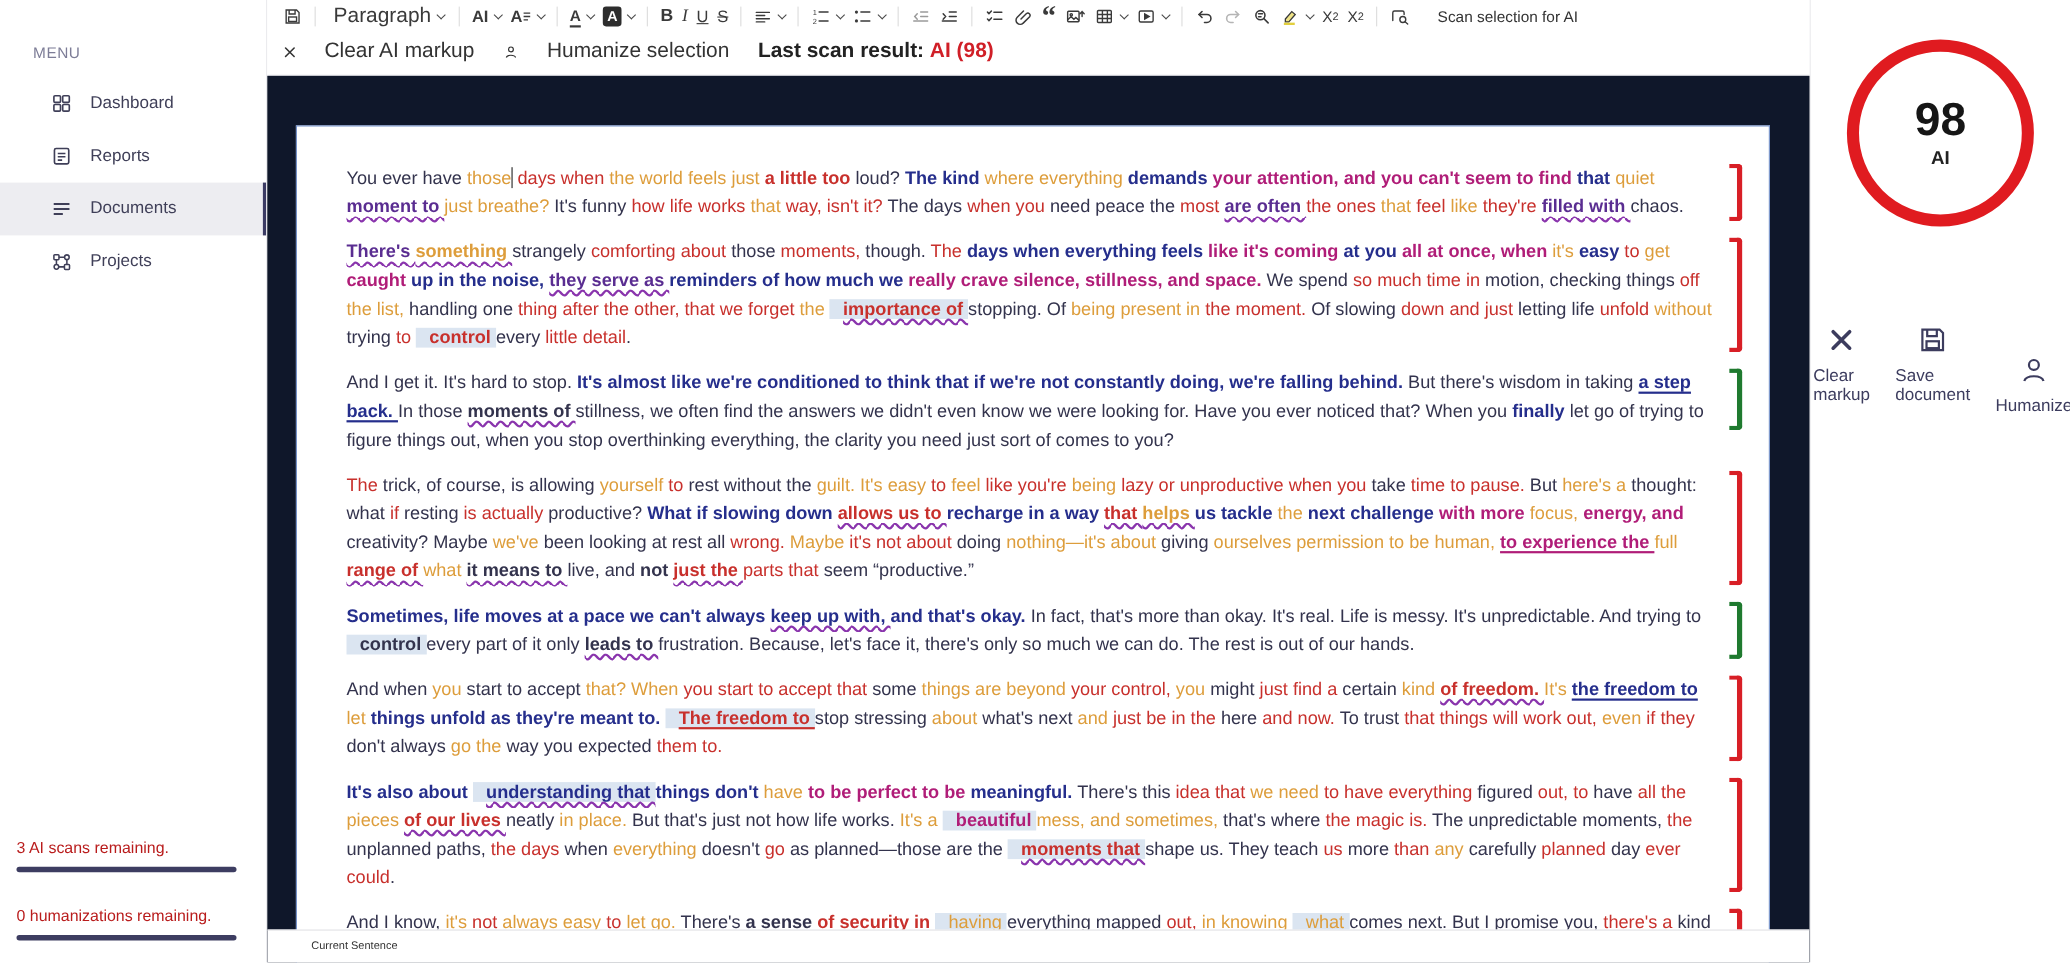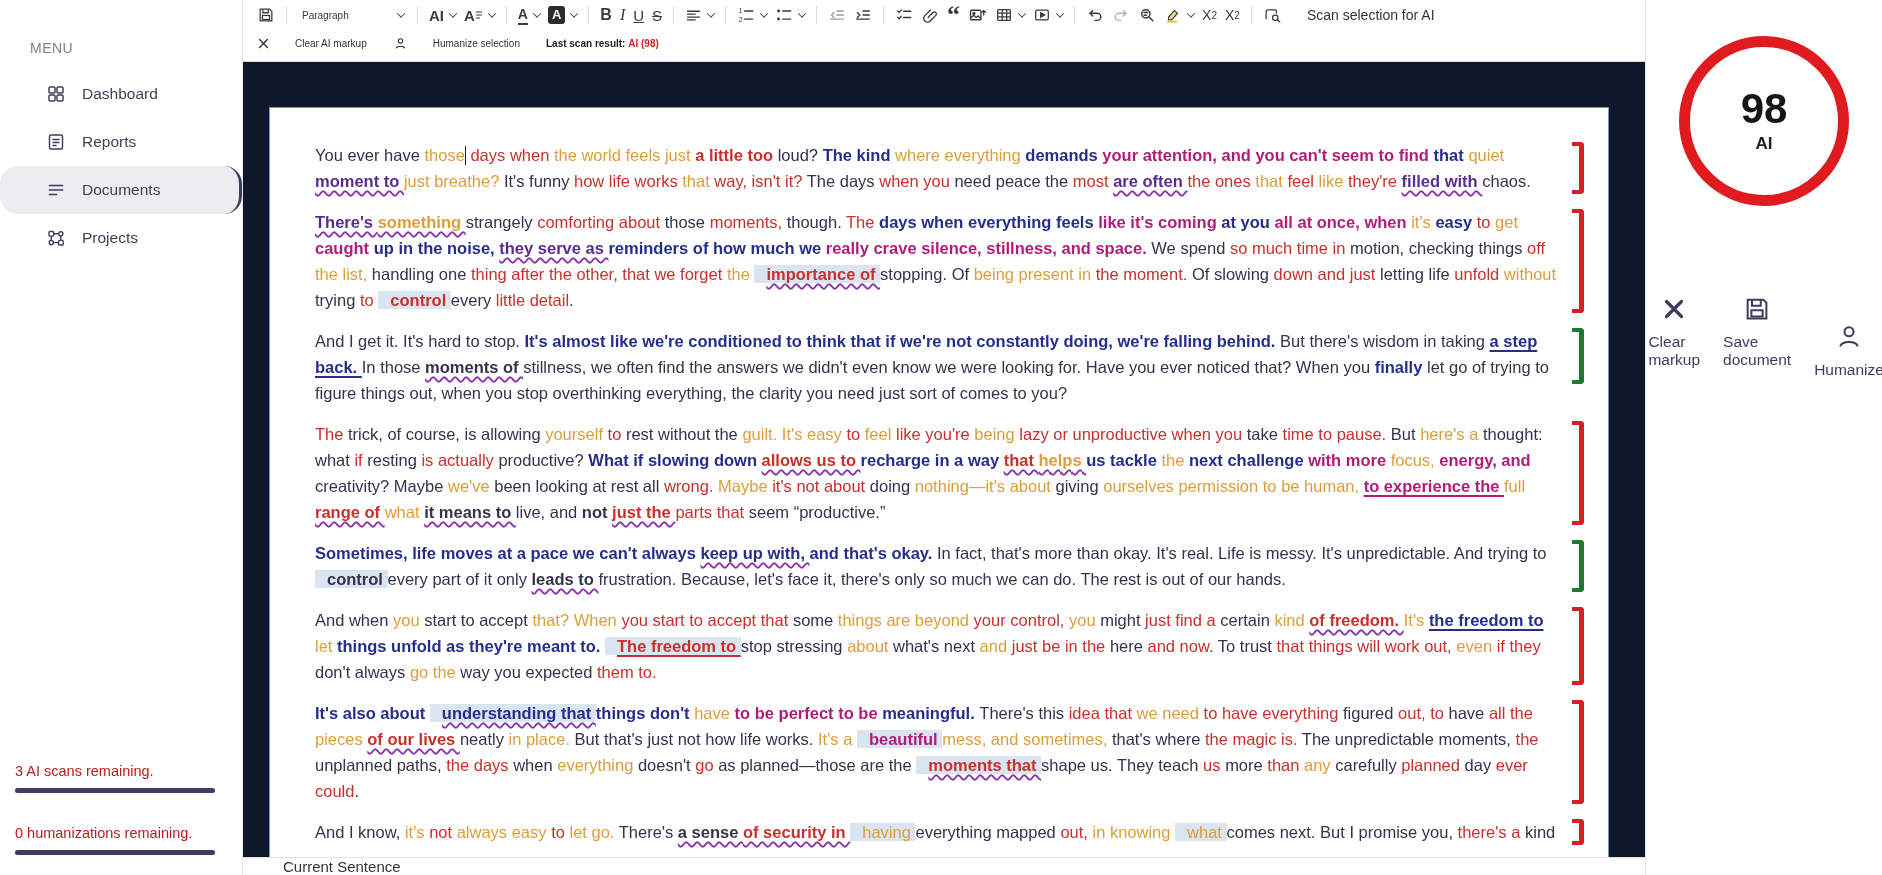--- a/index.html
+++ b/index.html
@@ -11,37 +11,37 @@
     display:flex;
   }
   
   .sidebar { width:242px; flex:none; display:flex; flex-direction:column; background:#fff; }
   .logo-row { display:flex; align-items:center; gap:4px; padding:12px 0 0 26px; }
   .logo-mark { width:44px; height:44px; }
   .logo-text { font-size:29px; font-weight:bold; letter-spacing:1px; color:#3b3660; }
   .logo-text .teal { color:#1ab3a8; }
   .menu-label { margin:40px 0 14px 30px; font-size:14px; letter-spacing:.5px; color:#7d7d97; }
   .nav-item { height:48px; display:flex; align-items:center; gap:16px; padding-left:46px; font-size:15.5px; color:#3f3f58; cursor:pointer; }
-  .nav-item.active { background:#ededf1; border-right:3px solid #3b3b63;border-radius:18px; }
+  .nav-item.active { background:#ededf1; border-right:3px solid #3b3b63; }
   .nav-icon { width:20px; height:20px; color:#3f3f58; display:inline-flex; }
   .nav-icon svg { width:20px; height:20px; }
   .sidebar-bottom { margin-top:auto; padding:0 0 20px 15px; }
   .quota-label { font-size:14.5px; color:#b91c1c; margin-bottom:9px; }
   .quota-bar { width:200px; height:5px; background:#3d3d61; border-radius:3px; margin-bottom:32px; }
   .quota:last-child .quota-bar { margin-bottom:0; }
 
   
   .main { flex:1; display:flex; flex-direction:column; border-left:1px solid #e6e6ea; position:relative; min-width:0; }
   .toolbar { background:#fff; border-bottom:1px solid #d8d8dd; }
   .tb-row1 { display:flex; align-items:center; height:28px; padding:2px 6px 0 10px; color:#3a3a3a; }
-  .tb-row2 { display:flex; align-items:center; gap:26px; padding:8px 10px 10px 14px; font-size:10px; color:#333; }
+  .tb-row2 { display:flex; align-items:center; gap:26px; padding:8px 10px 10px 14px; font-size:19px; color:#333; }
   .sep { width:1px; height:18px; background:#dcdcdc; margin:0 7px; flex:none; }
   .tb-btn { display:inline-flex; align-items:center; padding:2px 4px; cursor:pointer; flex:none; }
   .tb-btn svg { display:block; }
-  .tb-select { display:inline-flex; align-items:center; justify-content:space-between; width:116px; padding:3px 6px 3px 8px; font-size:10px; cursor:pointer; flex:none; }
+  .tb-select { display:inline-flex; align-items:center; justify-content:flex-end; width:116px; padding:3px 6px 3px 8px; font-size:19px; cursor:pointer; flex:none; }
   .chev { display:inline-block; width:6px; height:6px; border-right:1.6px solid #4a4a4a; border-bottom:1.6px solid #4a4a4a; transform:rotate(45deg) translate(-1px,-1px); margin-left:6px; flex:none; }
   .gl { font-size:15px; line-height:1; }
   .gl.bold { font-weight:bold; font-size:16px; }
   .gl.ital { font-style:italic; font-family:"Liberation Serif",serif; font-size:16px; }
   .gl.und { text-decoration:underline; font-size:15px; }
   .gl.strike { text-decoration:line-through; font-size:15px; }
   .gl.bigA { font-size:15px; font-weight:bold; }
   .underA { border-bottom:2px solid #3a3a3a; padding-bottom:1px; font-weight:bold; font-size:14px; }
   .boxA { background:#2d2d2d; color:#fff; font-weight:bold; font-size:13px; padding:1px 4px 2px; border-radius:3px; }
   .subsup { font-size:14px; }
@@ -61,21 +61,21 @@
   .bracket { flex:none; width:12px; margin-left:10px; border-top:4px solid; border-right:5px solid; border-bottom:4px solid; border-radius:0 4px 4px 0; }
   .bracket.red { border-color:#d81f26; }
   .bracket.green { border-color:#1f7a2f; }
   .c-d { color:#33334d; } .c-o { color:#dd9d3b; } .c-r { color:#c8302c; }
   .c-n { color:#252e8c; } .c-m { color:#b01d78; } .c-p { color:#5a2d91; }
   .b { font-weight:bold; }
   .uw { text-decoration-line:underline; text-decoration-style:wavy; text-decoration-color:#8a35ad; text-decoration-thickness:1.5px; text-underline-offset:3px; }
   .us { text-decoration-line:underline; text-decoration-thickness:2px; text-underline-offset:3px; }
   .hl { background:#dbe5f1;padding-left:12px; }
   .caret { display:inline-block; width:0; border-left:1.6px solid #222; height:19px; vertical-align:-4px; }
-  .bottombar { position:absolute; left:0; right:0; bottom:0; height:18px; background:#fff; border-top:1px solid #e1e1e5; display:flex; align-items:center; padding-left:40px; font-size:15px; color:#333; z-index:5; }
+  .bottombar { position:absolute; left:0; right:0; bottom:0; height:30px; background:#fff; border-top:1px solid #e1e1e5; display:flex; align-items:center; padding-left:40px; font-size:10px; color:#333; z-index:5; }
 
   
   .rightpanel { width:237px; flex:none; background:#fff; border-left:1px solid #e4e4e8; display:flex; flex-direction:column; align-items:center; }
   .score-circle { margin-top:36px; width:170px; height:170px; border:11px solid #e01b20; border-radius:50%; display:flex; flex-direction:column; align-items:center; justify-content:center; }
   .score-num { font-size:42px; font-weight:bold; color:#161616; line-height:1; }
   .score-label { font-size:17px; font-weight:bold; color:#222; margin-top:4px; }
   .actions { margin-top:78px; display:flex; flex-direction:row; align-items:center; gap:23px; }
   .action { display:flex; flex-direction:column; align-items:center; gap:9px; color:#3c3c5e; font-size:15.5px; cursor:pointer; }
   .action svg { width:30px; height:30px; display:block; }
   .action.gap-before { margin-top:38px; }

